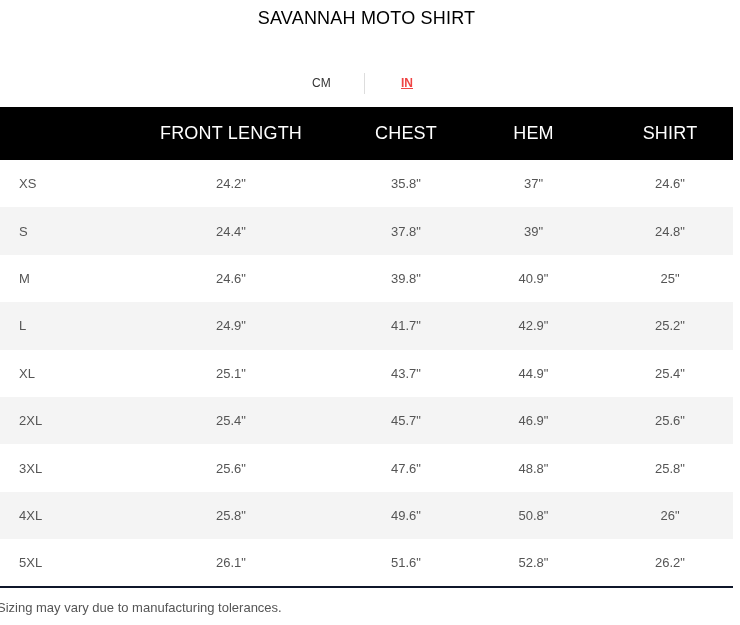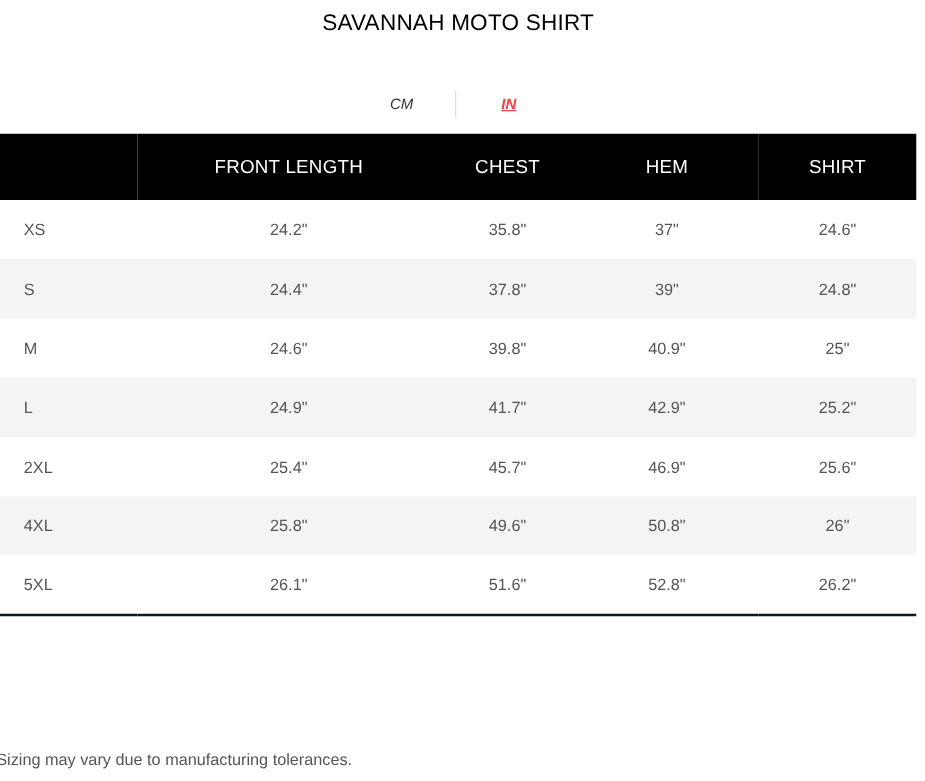--- a/index.html
+++ b/index.html
@@ -28,21 +28,20 @@
       left: 0;
       width: 733px;
       height: 22px;
     }
     .unit-btn {
       position: absolute;
       top: 3px;
       font-size: 12px;
       color: #333;
       cursor: pointer;
-      font-style: italic;
     }
     .unit-btn.cm { left: 312px; }
     .unit-btn.in { left: 401px; font-weight: bold; text-decoration: underline; color: #ef4444; }
     .unit-divider {
       position: absolute;
       left: 364px;
       top: 0;
       width: 1px;
       height: 21px;
       background: #ddd;
@@ -55,21 +54,21 @@
       border-collapse: collapse;
       table-layout: fixed;
     }
     .size-table thead tr {
       background: #000;
       height: 53px;
     }
     .size-table th {
       color: #fff;
       font-weight: normal;
-      font-size: 15px;
+      font-size: 18px;
       text-align: center;
       padding: 0;
       letter-spacing: 0.2px;
     }
     .size-table tbody tr {
       height: 47.4px;
     }
     .size-table tbody tr:nth-child(even) { background: #f4f4f4; }
     .size-table tbody tr:nth-child(odd) { background: #ffffff; }
     .size-table tbody tr:last-child { border-bottom: 2px solid #0f172a; }
@@ -147,25 +146,39 @@
       <td>25"</td>
     </tr>
     <tr>
       <td class="size-cell">L</td>
       <td>24.9"</td>
       <td>41.7"</td>
       <td>42.9"</td>
       <td>25.2"</td>
     </tr>
     <tr>
+      <td class="size-cell">XL</td>
+      <td>25.1"</td>
+      <td>43.7"</td>
+      <td>44.9"</td>
+      <td>25.4"</td>
+    </tr>
+    <tr>
       <td class="size-cell">2XL</td>
       <td>25.4"</td>
       <td>45.7"</td>
       <td>46.9"</td>
       <td>25.6"</td>
+    </tr>
+    <tr>
+      <td class="size-cell">3XL</td>
+      <td>25.6"</td>
+      <td>47.6"</td>
+      <td>48.8"</td>
+      <td>25.8"</td>
     </tr>
     <tr>
       <td class="size-cell">4XL</td>
       <td>25.8"</td>
       <td>49.6"</td>
       <td>50.8"</td>
       <td>26"</td>
     </tr>
     <tr>
       <td class="size-cell">5XL</td>

